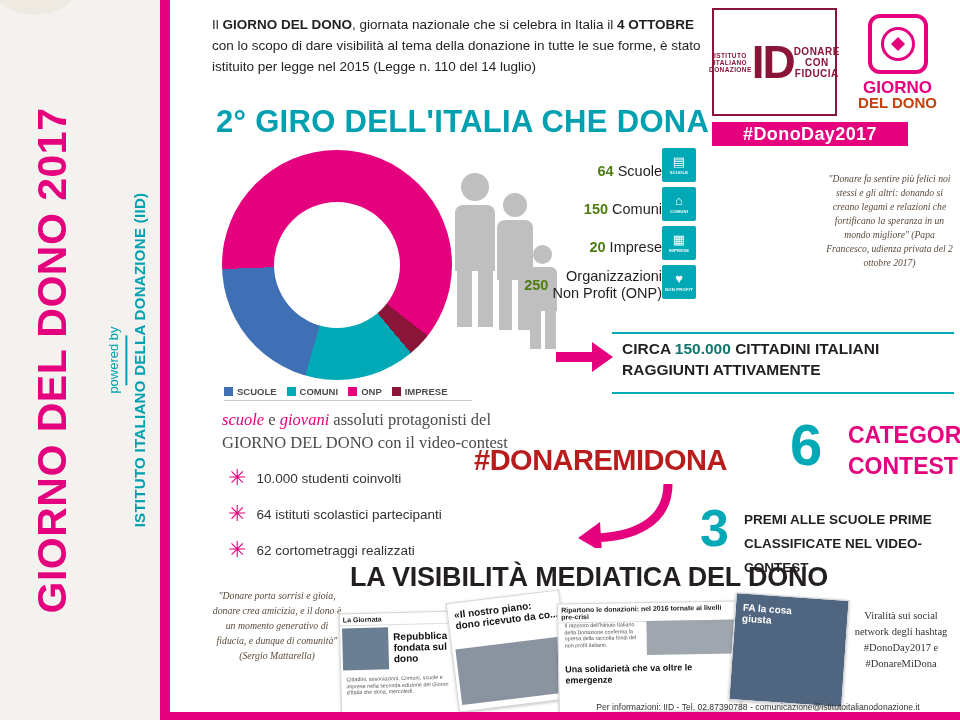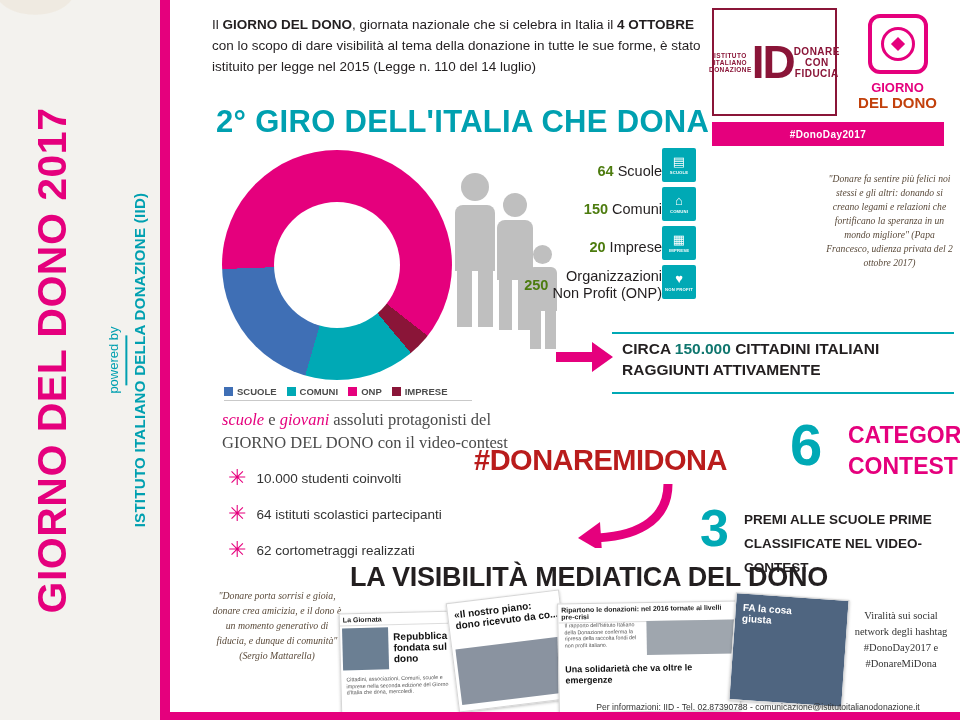--- a/index.html
+++ b/index.html
@@ -41,23 +41,23 @@
   .iid-logo{width:125px;height:108px;border:2px solid #8a1538;box-sizing:border-box;background:#fff;
     display:flex;flex-direction:row;align-items:center;justify-content:center;text-align:center;color:#8a1538;}
   .iid-logo .top{font-size:6.5px;letter-spacing:.4px;font-weight:bold;}
   .iid-logo .id{font-size:46px;font-weight:bold;line-height:46px;letter-spacing:-2px;}
   .iid-logo .rule{width:96px;height:1px;background:#8a1538;margin:4px 0;}
   .iid-logo .bot{font-size:10px;letter-spacing:.5px;font-weight:bold;}
   .gdd-logo{width:105px;height:108px;display:flex;flex-direction:column;align-items:center;justify-content:center;}
   .gdd-mark{width:52px;height:52px;border:4px solid #e5007d;border-radius:12px;display:flex;align-items:center;justify-content:center;}
   .gdd-mark .inner1{width:28px;height:28px;border:3px solid #e5007d;border-radius:50%;display:flex;align-items:center;justify-content:center;}
   .gdd-mark .inner2{width:10px;height:10px;background:#e5007d;transform:rotate(45deg);}
-  .gdd-logo .t1{font-size:13px;font-weight:bold;color:#e5007d;margin-top:6px;line-height:15px;}
+  .gdd-logo .t1{font-size:17px;font-weight:bold;color:#e5007d;margin-top:6px;line-height:15px;}
   .gdd-logo .t2{font-size:15px;font-weight:bold;color:#c2410c;line-height:16px;}
-  .hashtag-bar{margin-top:6px;width:232px;height:24px;background:#e5007d;color:#fff;font-size:10px;font-weight:bold;
+  .hashtag-bar{margin-top:6px;width:196px;height:24px;background:#e5007d;color:#fff;font-size:18px;font-weight:bold;
     display:flex;align-items:center;justify-content:center;letter-spacing:.4px;}
 
   
   .giro-title{position:absolute;left:216px;top:104px;font-size:31px;font-weight:bold;color:#00a0b0;letter-spacing:.3px;}
 
   
   .donut-wrap{position:absolute;left:222px;top:150px;width:230px;height:230px;}
   .donut{width:230px;height:230px;border-radius:50%;
     background:conic-gradient(
       #e5007d 0deg 128deg,

